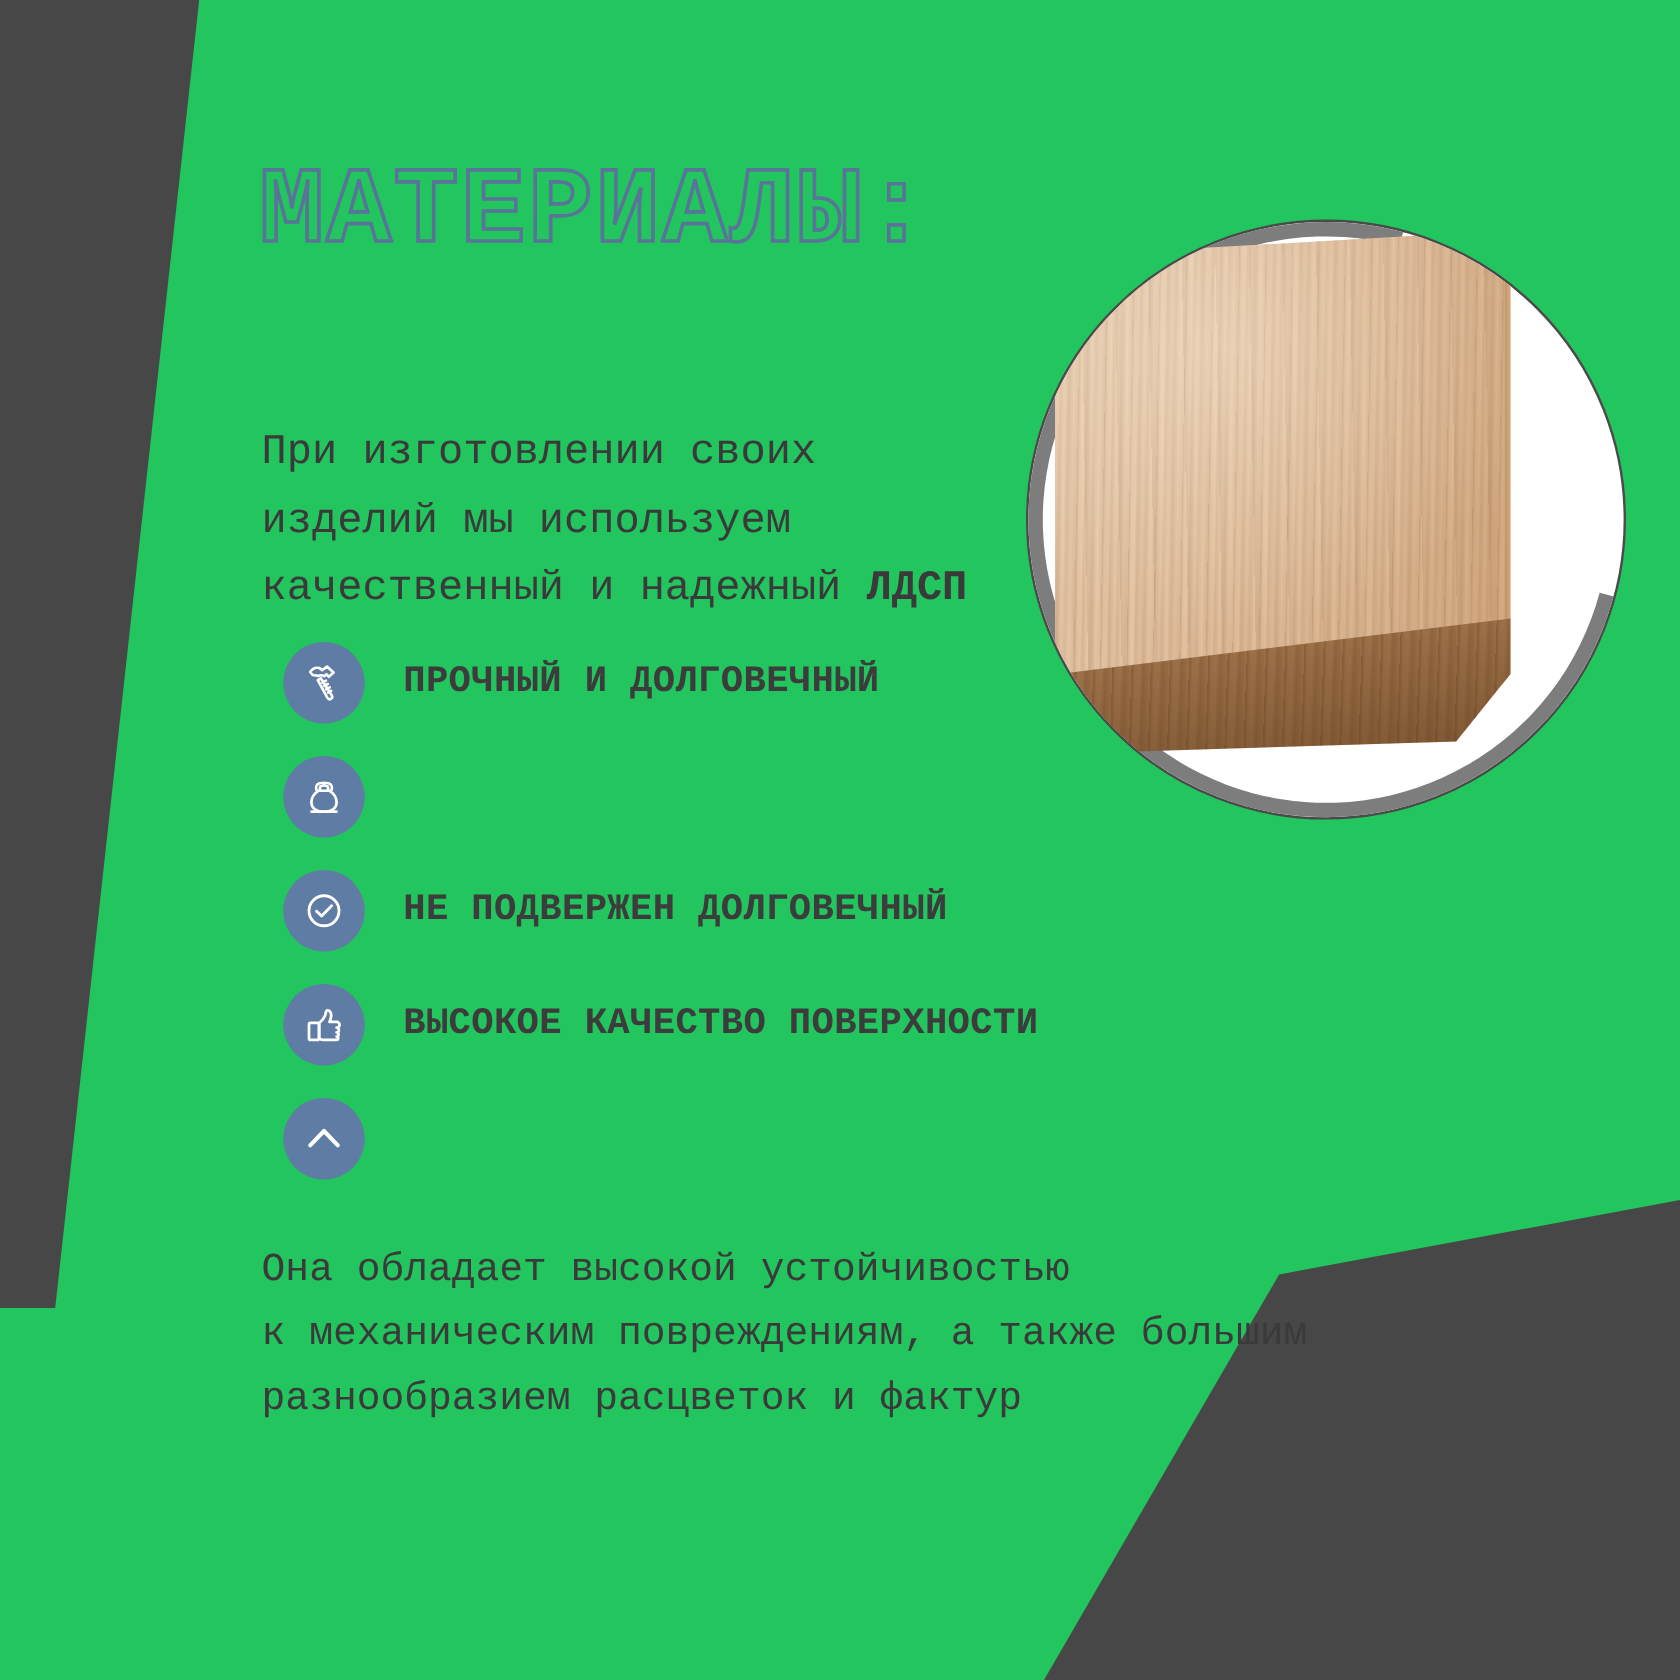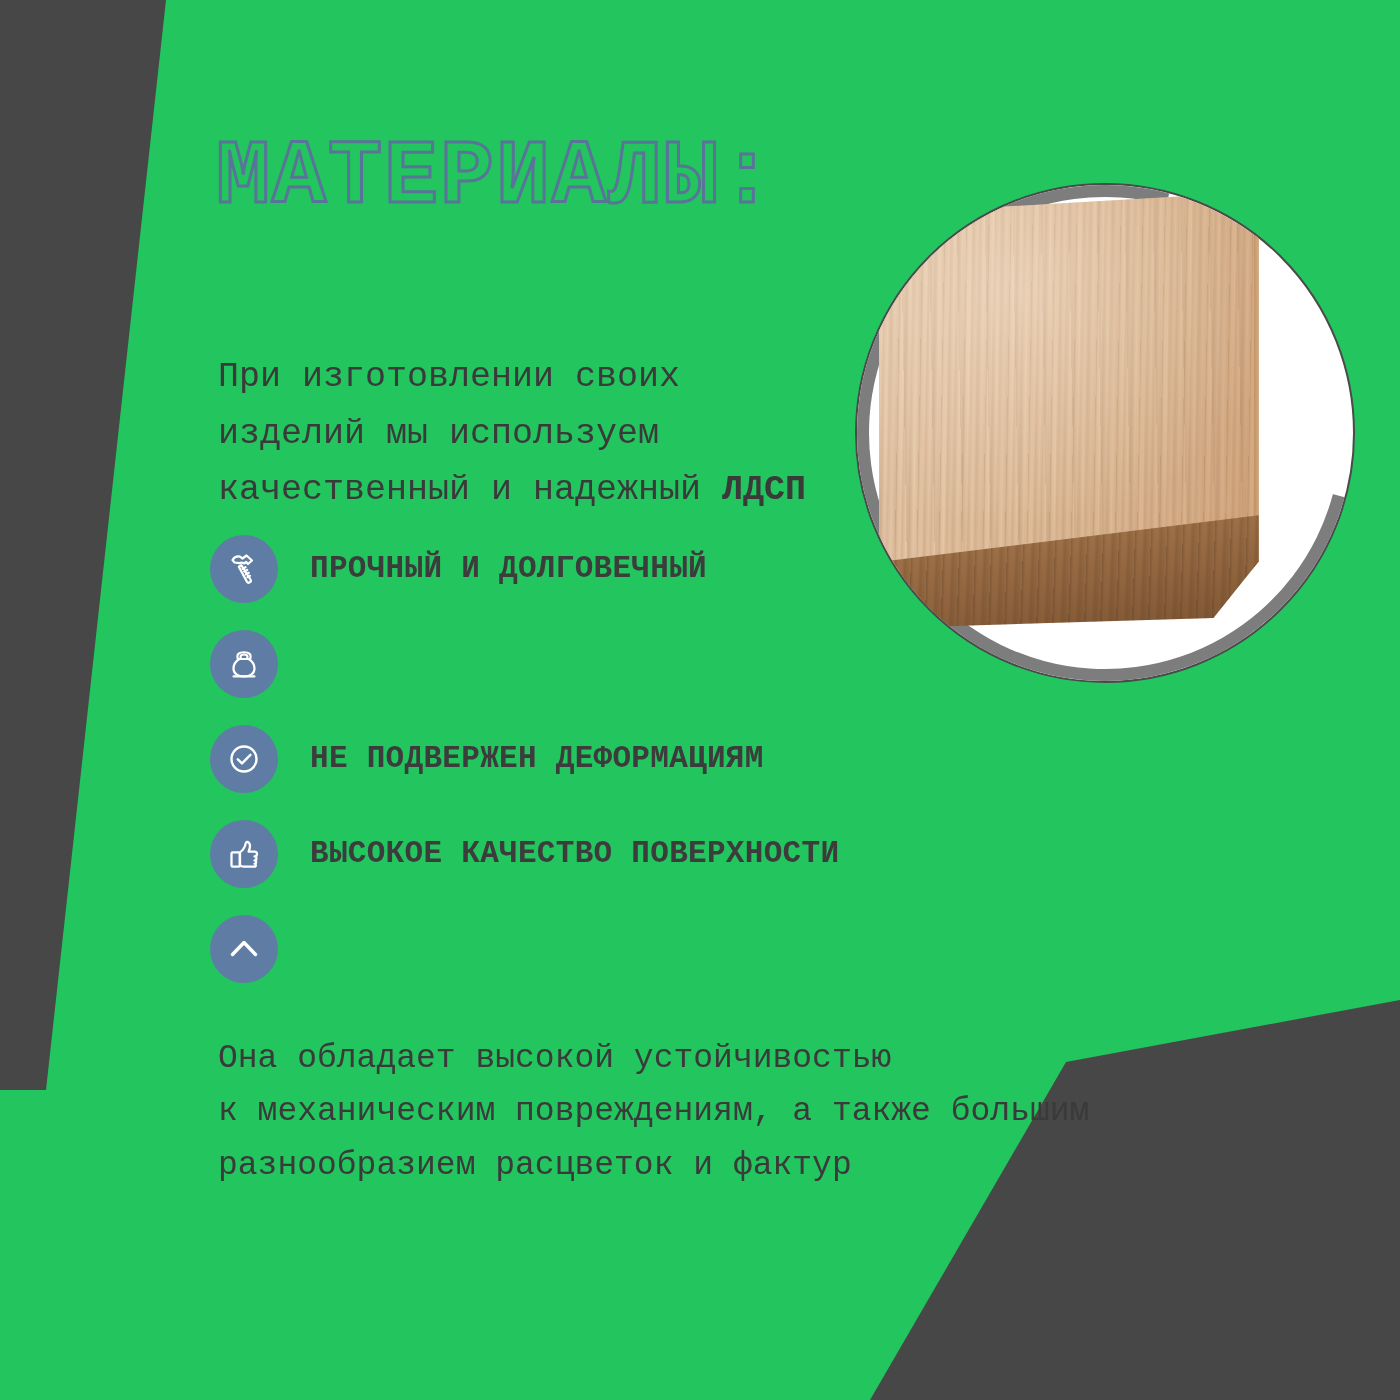--- a/index.html
+++ b/index.html
@@ -56,21 +56,21 @@
     line-height: 1.62;
     color: #3a3a3a;
     font-weight: 400;
     margin-top: 44px;
   }
   #intro .strong { font-weight: 700; }
 
   
   #feature-list {
     position: absolute;
-    left: 210px;
+    left: 236px;
     top: 521px;
     width: 760px;
   }
   .feature-row {
     display: flex;
     align-items: center;
     height: 95px;
   }
   .feature-icon {
     flex: 0 0 auto;
@@ -248,21 +248,21 @@
       </div>
     </div>
 
     <div class="feature-row">
       <div class="feature-icon">
         <svg width="40" height="40" viewBox="0 0 40 40" fill="none" stroke="#ffffff" stroke-width="2.4" stroke-linecap="round" stroke-linejoin="round">
           <circle cx="20" cy="20" r="12.5"></circle>
           <path d="M13.8 20.3 L18 24.4 L26.4 15.8"></path>
         </svg>
       </div>
-      <div class="feature-label">НЕ ПОДВЕРЖЕН ДЕФОРМАЦИЯМ</div>
+      <div class="feature-label">НЕ ПОДВЕРЖЕН ДОЛГОВЕЧНЫЙ</div>
     </div>
 
     <div class="feature-row">
       <div class="feature-icon">
         <svg width="40" height="40" viewBox="0 0 40 40" fill="none" stroke="#ffffff" stroke-width="2.3" stroke-linecap="round" stroke-linejoin="round">
           <path d="M16 18.5 C17.4 17.3 20.2 14.5 21 12 C21.6 10 21.4 8.2 22.8 8 C24.6 7.8 26 9.6 26 12 C26 14 25.3 16 24.6 17.6 L30.5 17.6 C31.9 17.6 33 18.7 33 20 C33 21.3 31.9 22.4 30.5 22.4 L30.5 22.4 C31.6 22.4 32.4 23.3 32.4 24.4 C32.4 25.5 31.6 26.4 30.5 26.4 C31.4 26.4 32.1 27.2 32.1 28.1 C32.1 29 31.4 29.8 30.5 29.8 C31.2 29.8 31.8 30.4 31.8 31.2 C31.8 32 31.2 32.6 30.4 32.6 L19.5 32.6 C17.8 32.6 16.7 32 16 31.2 Z"></path>
           <rect x="7.5" y="18.4" width="8.3" height="14.2" rx="1.2"></rect>
         </svg>
       </div>
       <div class="feature-label">ВЫСОКОЕ КАЧЕСТВО ПОВЕРХНОСТИ</div>

